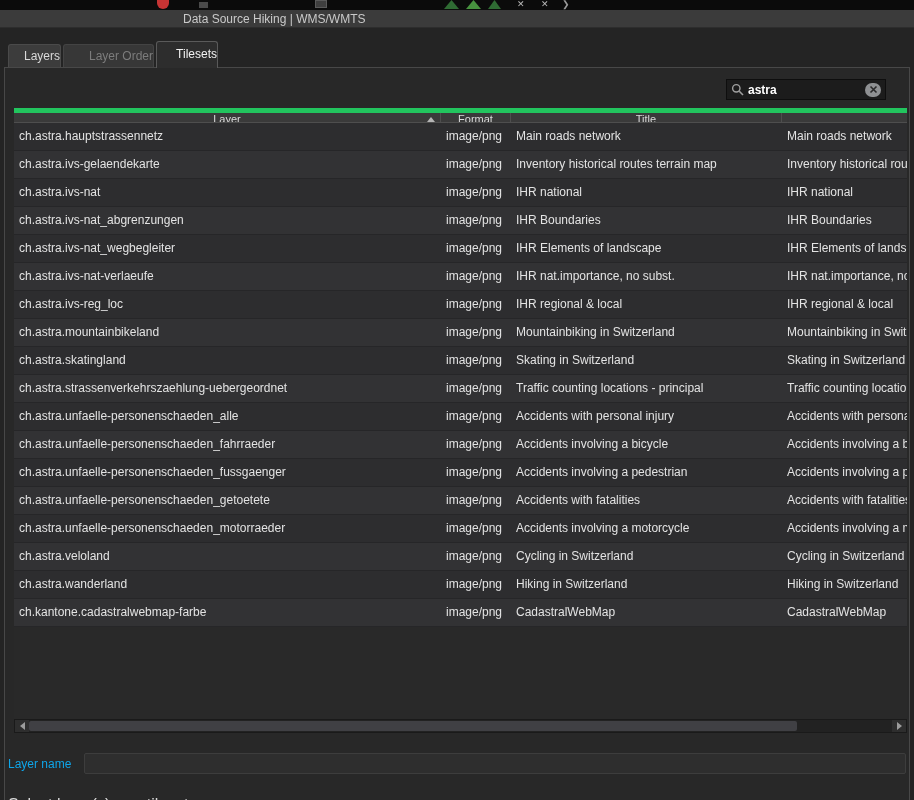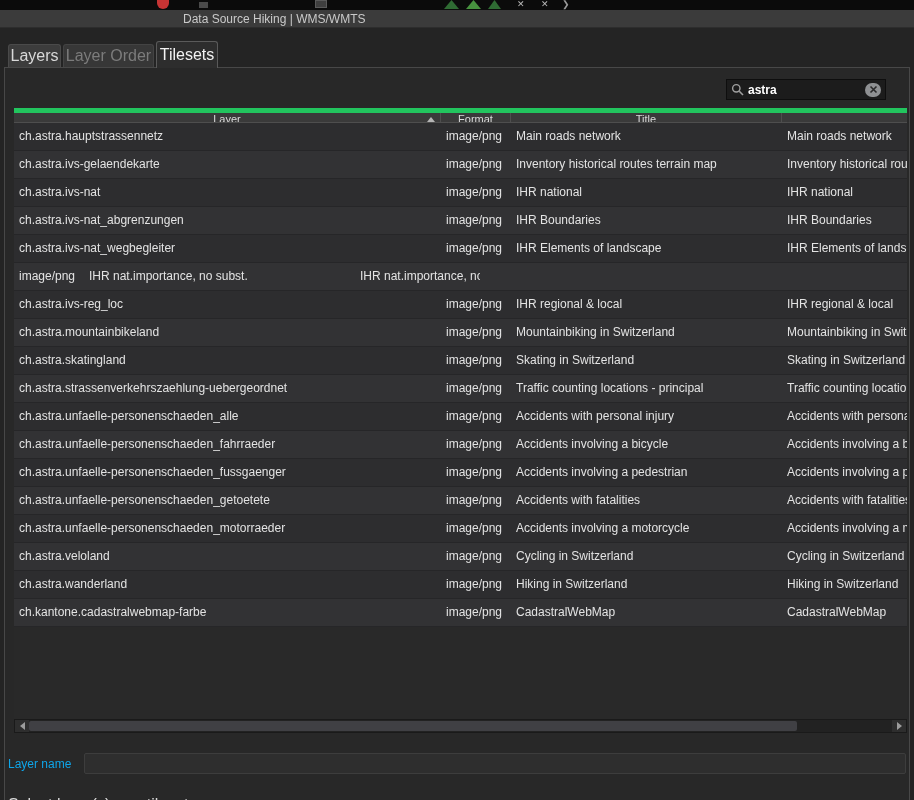--- a/index.html
+++ b/index.html
@@ -18,21 +18,21 @@
   .frag-g3 { left:488px; width:13px; background:#2f6b33; }
   .frag-x { color:#b9b9b9; font-size:9px; line-height:9px; }
   .frag-x1 { left:517px; } .frag-x2 { left:541px; }
   .frag-chev { left:562px; color:#9a9a9a; font-size:9px; line-height:9px; }
 
   
   .titlebar { position:absolute; left:0; top:10px; width:914px; height:18px; background:#3b3b3b; border-bottom:1px solid #2d2d2d; box-sizing:border-box; }
   .titlebar .title { position:absolute; left:183px; top:2px; font-size:12px; color:#c9c9c9; }
 
   
-  .tab { position:absolute; box-sizing:border-box; text-align:center; font-size:16px;
+  .tab { position:absolute; box-sizing:border-box; text-align:right; font-size:12px;
          border:1px solid #4a4a4a; border-bottom:none; border-radius:3px 3px 0 0; }
   .tab-layers { left:8px; top:44px; width:53px; height:23px; line-height:22px; background:#3c3c3c; color:#d9d9d9; }
   .tab-layer-order { left:63px; top:44px; width:91px; height:25px; line-height:22px; background:#373737; color:#7c7c7c; border-color:#434343; }
   .tab-tilesets { left:156px; top:41px; width:62px; height:27px; line-height:25px; background:#2d2d2d; color:#f2f2f2; border-color:#5a5a5a; z-index:2; }
 
   
   .pane { position:absolute; left:4px; top:67px; width:906px; height:765px; box-sizing:border-box;
           background:#282828; border:1px solid #484848; }
 
   
@@ -151,20 +151,21 @@
     <div class="cell c-title">IHR Boundaries</div>
     <div class="cell c-abstract">IHR Boundaries</div>
   </div>
           <div class="row odd">
     <div class="cell c-layer">ch.astra.ivs-nat_wegbegleiter</div>
     <div class="cell c-format">image/png</div>
     <div class="cell c-title">IHR Elements of landscape</div>
     <div class="cell c-abstract">IHR Elements of landscape</div>
   </div>
           <div class="row even">
+    <div class="cell c-layer">ch.astra.ivs-nat-verlaeufe</div>
     <div class="cell c-format">image/png</div>
     <div class="cell c-title">IHR nat.importance, no subst.</div>
     <div class="cell c-abstract">IHR nat.importance, no subst.</div>
   </div>
           <div class="row odd">
     <div class="cell c-layer">ch.astra.ivs-reg_loc</div>
     <div class="cell c-format">image/png</div>
     <div class="cell c-title">IHR regional &amp; local</div>
     <div class="cell c-abstract">IHR regional &amp; local</div>
   </div>

